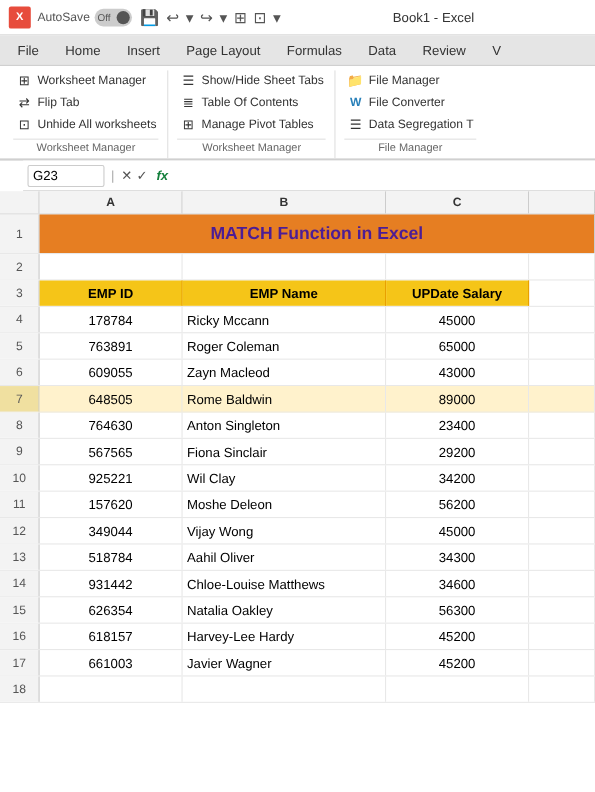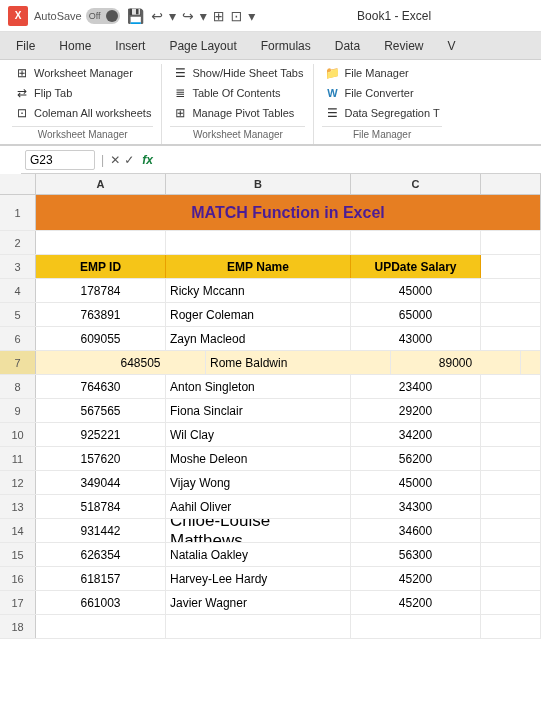--- a/index.html
+++ b/index.html
@@ -225,21 +225,21 @@
     <div class="ribbon-item">
       <div class="ribbon-item-icon">⊞</div>
       <span>Worksheet Manager</span>
     </div>
     <div class="ribbon-item">
       <div class="ribbon-item-icon">⇄</div>
       <span>Flip Tab</span>
     </div>
     <div class="ribbon-item">
       <div class="ribbon-item-icon">⊡</div>
-      <span>Coleman All worksheets</span>
+      <span>Unhide All worksheets</span>
     </div>
     <div class="ribbon-group-label">Worksheet Manager</div>
   </div>
 
   <div class="ribbon-group">
     <div class="ribbon-item">
       <div class="ribbon-item-icon">☰</div>
       <span>Show/Hide Sheet Tabs</span>
     </div>
     <div class="ribbon-item">
@@ -355,21 +355,21 @@
         <span>Zayn Macleod</span>
       </div>
     <div class="ss-cell col-c">
         <span>43000</span>
       </div>
     <div class="ss-cell col-d"></div>
   </div>
 
   <div class="ss-row" style="background:#fff2cc;">
     <div class="ss-row-num" style="background:#f0e0a0;">7</div>
-    <div class="ss-cell col-a" style="background:#fff2cc;margin-left:40px;">
+    <div class="ss-cell col-a" style="background:#fff2cc;">
         <span>648505</span>
       </div>
     <div class="ss-cell col-b" style="background:#fff2cc;">
         <span>Rome Baldwin</span>
       </div>
     <div class="ss-cell col-c" style="background:#fff2cc;">
         <span>89000</span>
       </div>
     <div class="ss-cell col-d" style="background:#fff2cc;"></div>
   </div>
@@ -449,21 +449,21 @@
     <div class="ss-cell col-c">
         <span>34300</span>
       </div>
     <div class="ss-cell col-d"></div>
   </div>
   <div class="ss-row">
     <div class="ss-row-num">14</div>
     <div class="ss-cell col-a">
         <span>931442</span>
       </div>
-    <div class="ss-cell col-b" style="font-size:17px;">
+    <div class="ss-cell col-b" style="font-size:12px;">
         <span>Chloe-Louise Matthews</span>
       </div>
     <div class="ss-cell col-c">
         <span>34600</span>
       </div>
     <div class="ss-cell col-d"></div>
   </div>
   <div class="ss-row">
     <div class="ss-row-num">15</div>
     <div class="ss-cell col-a">

